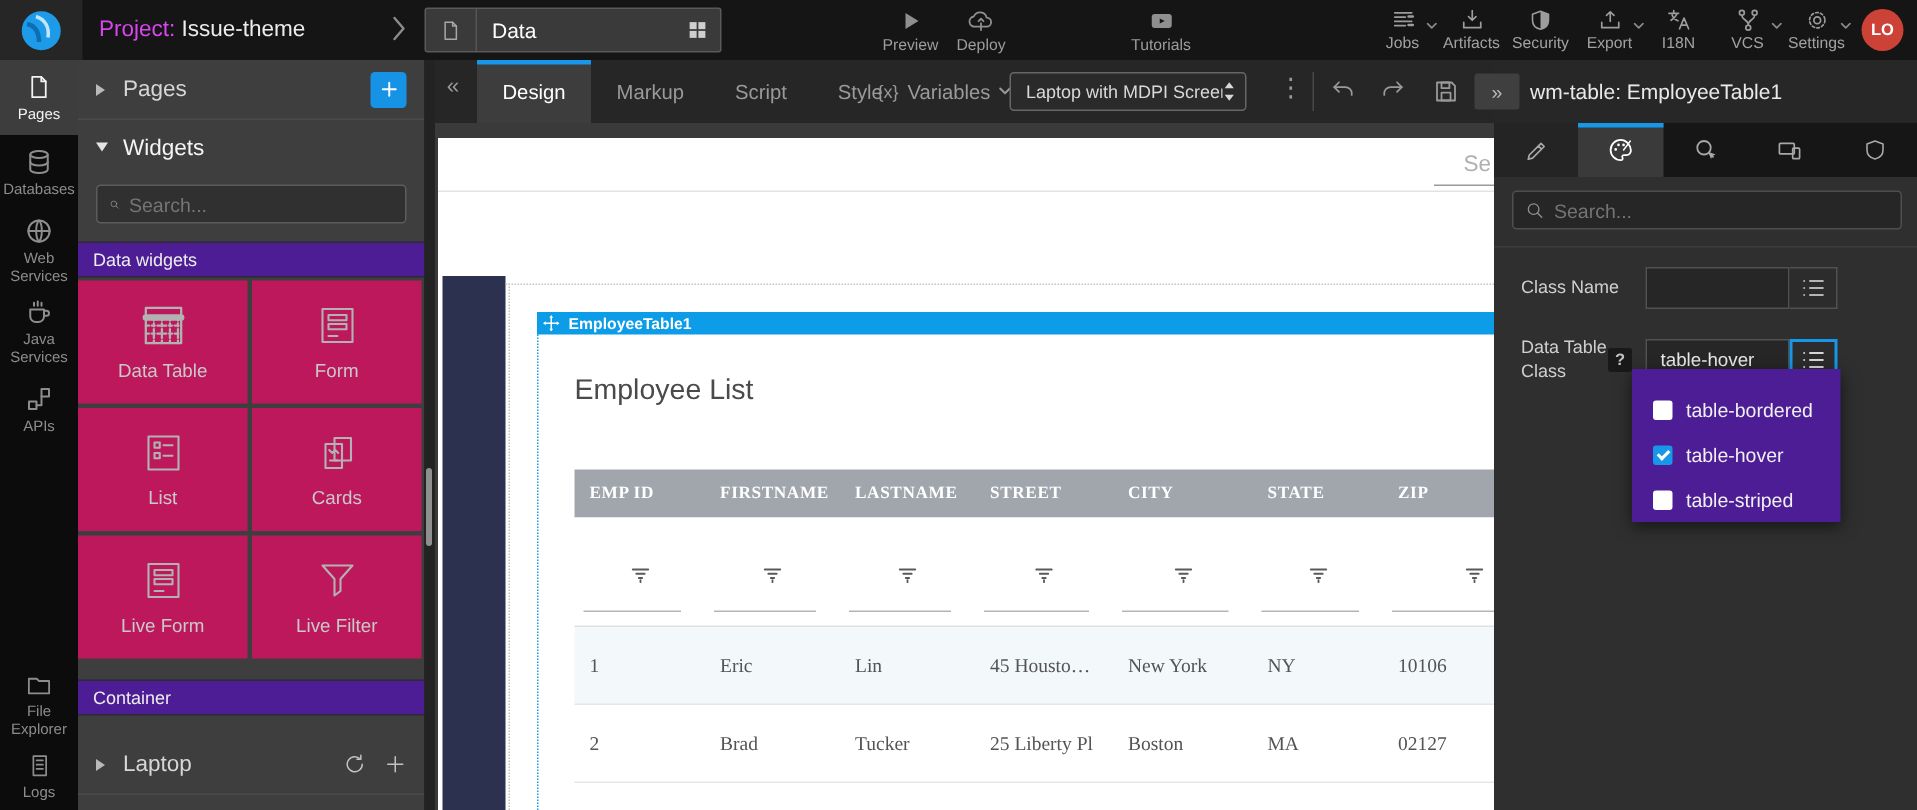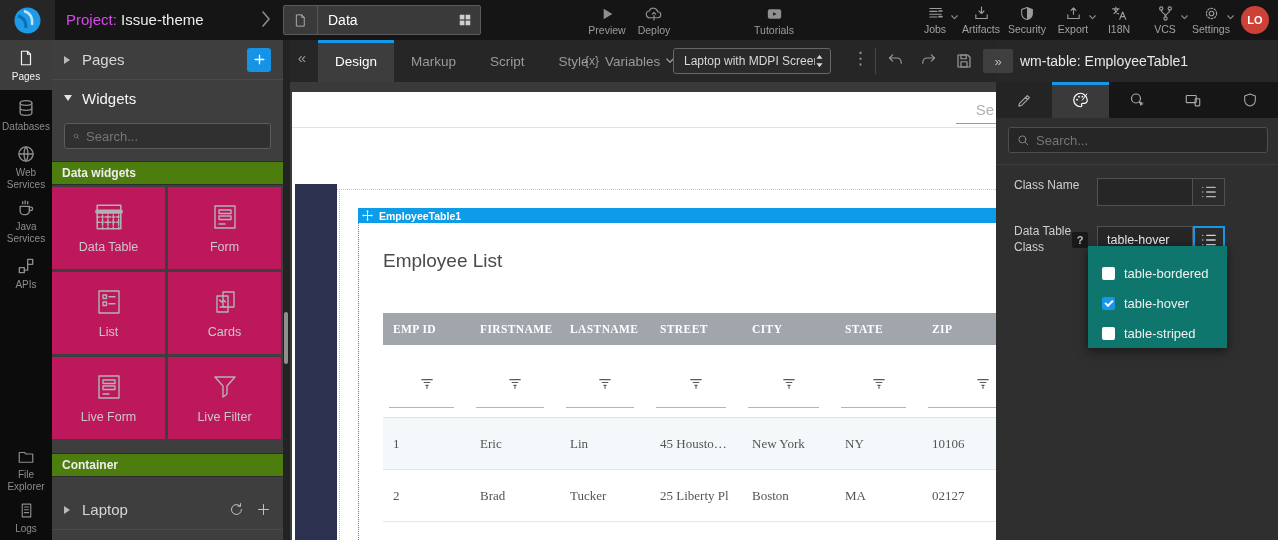--- a/index.html
+++ b/index.html
@@ -38,22 +38,22 @@
 
 .lpanel{position:absolute;left:52px;top:40px;width:231px;height:500px;background:#3e3e3e;overflow:hidden}
 .lp-row{display:flex;align-items:center;padding:0 12px;color:#d6d6d6;font-size:15px}
 .lp-row.pages{height:40px;border-bottom:1px solid #4a4a4a}
 .lp-row.widgets{height:36px;color:#f5f5f5}
 .caret-r{width:0;height:0;border-left:6px solid #b9b9b9;border-top:4px solid transparent;border-bottom:4px solid transparent;margin-right:12px}
 .caret-d{width:0;height:0;border-top:6px solid #e4e4e4;border-left:4px solid transparent;border-right:4px solid transparent;margin-right:10px}
 .addbtn{margin-left:auto;width:24px;height:24px;background:#1793e6;border-radius:3px;color:#fff;display:flex;align-items:center;justify-content:center;cursor:pointer}
 .searchwrap{margin:7px 12px 10px;height:26px;background:#303030;border:1px solid #5c5c5c;border-radius:3px;display:flex;align-items:center;padding:0 8px;color:#9a9a9a}
 .searchwrap input{flex:1;background:transparent;border:none;outline:none;color:#ddd;font-size:13px;margin-left:6px;font-family:"Liberation Sans",sans-serif}
-.lp-section{margin-top:12px;height:24px;background:#4d7c0f;border-top:1px solid #2d2d2d;border-bottom:1px solid #2d2d2d;
-            display:flex;align-items:center;padding-left:10px;color:#ededed;font-size:12px;font-weight:bold}
+.lp-section{margin-top:12px;height:24px;background:#4c1d95;border-top:1px solid #2d2d2d;border-bottom:1px solid #2d2d2d;
+            display:flex;align-items:center;padding-left:10px;color:#ededed;font-size:12px;font-weight:normal}
 .tilegrid{display:grid;grid-template-columns:113px 113px;gap:3px;margin-top:2px}
 .tile{height:82px;background:#be185d;display:flex;flex-direction:column;align-items:center;justify-content:center;gap:8px;cursor:pointer}
 .tile-ic{color:#b2b2b2}
 .tile-label{font-size:12.5px;color:#c9c9c9}
 .lp-row.prefabs{height:40px;border-bottom:1px solid #4a4a4a;margin-top:13px}
 .pf-icons{margin-left:auto;display:flex;gap:12px;color:#c2c2c2}
 .lp-row.pagestruct{height:24px;padding-top:10px;overflow:hidden}
 .scrollstrip{position:absolute;left:283px;top:40px;width:7px;height:500px;background:#232323}
 .scrollthumb{position:absolute;left:1px;top:272px;width:4px;height:52px;background:#8f8f8f;border-radius:2px}
 
@@ -101,31 +101,31 @@
 .rpanel{position:absolute;left:996px;top:40px;width:282px;height:500px;background:#2f2f2f}
 .rp-header{height:42px;background:#272727;display:flex;align-items:center;color:#e9e9e9;font-size:14px}
 .rp-title{margin-left:24px}
 .rp-tabs{display:flex;height:36px;background:#161616}
 .rp-tab{flex:1;display:flex;align-items:center;justify-content:center;color:#a8a8a8;cursor:pointer}
 .rp-tab.first{background:#242424}
 .rp-tab.active{background:#3a3a3a;color:#fff;box-shadow:inset 0 3px 0 #1697ea}
 .rp-search{margin:9px 10px 0 12px;height:26px;background:#262626;border:1px solid #4e4e4e;border-radius:3px;display:flex;align-items:center;padding:0 8px;color:#909090}
 .rp-search input{flex:1;background:transparent;border:none;outline:none;color:#ddd;font-size:13px;margin-left:6px;font-family:"Liberation Sans",sans-serif}
 .rp-div{margin-top:11px;border-bottom:1px solid #3d3d3d}
-.fieldrow{display:flex;margin:13px 53px 0 18px}
+.fieldrow{display:flex;align-items:center;margin:13px 53px 0 18px}
 .fieldrow.f2{margin-top:18px;align-items:center}
 .flabel{font-size:12px;color:#cfcfcf;line-height:1.3}
 .flabel.w1{flex:0 0 83px}
 .flabel.w2{flex:0 0 58px}
 .helpbadge{width:16px;height:16px;background:#191919;border-radius:2px;color:#c0c0c0;font-size:11px;font-weight:bold;
            display:flex;align-items:center;justify-content:center;margin-right:9px;cursor:pointer}
 .finput{width:96px;height:28px;background:#262626;border:1px solid #515151;color:#e8e8e8;font-size:12.5px;padding:0 9px;outline:none;font-family:"Liberation Sans",sans-serif}
 .fbtn{width:32px;height:28px;background:#2c2c2c;border:1px solid #515151;border-left:none;display:flex;align-items:center;justify-content:center;color:#b5b5b5;cursor:pointer}
 .fbtn.on{border:2px solid #1697ea;border-left:2px solid #1697ea;color:#d5d5d5}
-.dropdown{position:absolute;left:92px;top:206px;width:139px;height:102px;background:#0f766e;box-shadow:0 3px 10px rgba(0,0,0,.55);padding-top:12px;z-index:9}
+.dropdown{position:absolute;left:92px;top:206px;width:139px;height:102px;background:#4c1d95;box-shadow:0 3px 10px rgba(0,0,0,.55);padding-top:12px;z-index:9}
 .dd-item{display:flex;align-items:center;height:30px;padding-left:14px;cursor:pointer}
 .cb{width:13px;height:13px;border-radius:2px;background:#fff;position:relative;flex:0 0 13px}
 .cb.checked{background:#1697ea}
 .cb.checked:after{content:"";position:absolute;left:3px;top:3px;width:6px;height:3px;border-left:2px solid #fff;border-bottom:2px solid #fff;transform:rotate(-45deg)}
 .dd-label{margin-left:9px;color:#f0f0f0;font-size:13px}
 .expandbtn{position:absolute;left:983px;top:49px;width:30px;height:24px;background:#3f3f3f;border-radius:2px;color:#b9b9b9;
            display:flex;align-items:center;justify-content:center;font-size:13px;z-index:5;cursor:pointer}
 </style>
 </head>
 <body>

